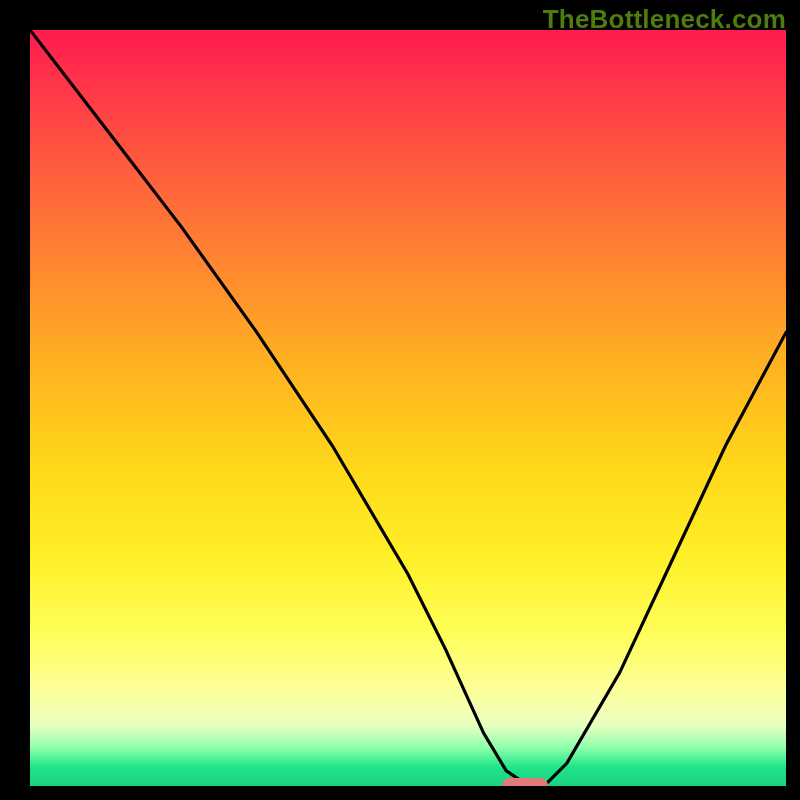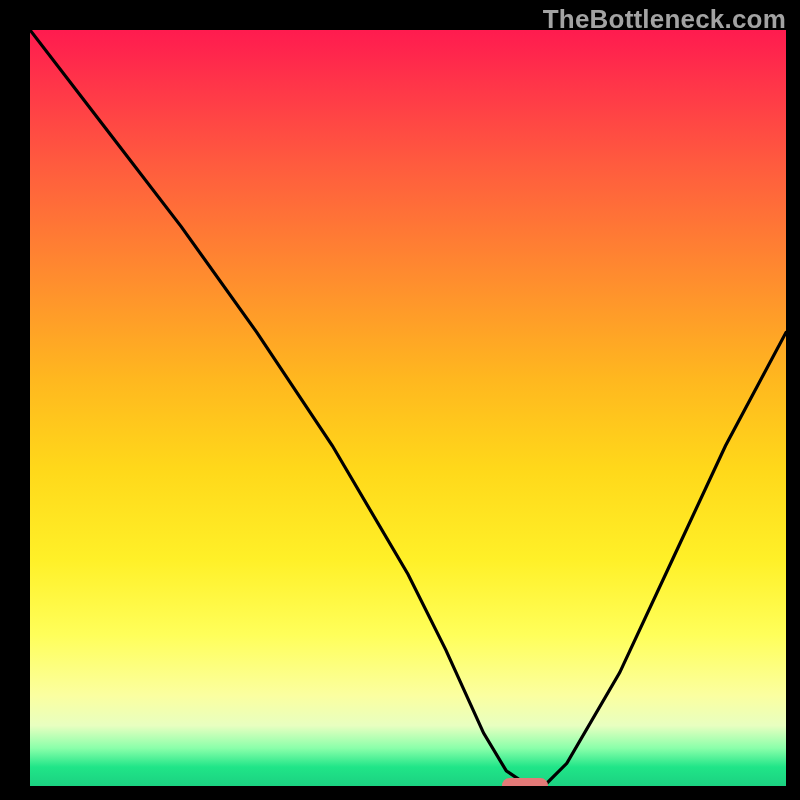--- a/index.html
+++ b/index.html
@@ -16,21 +16,21 @@
     height: 800px;
     background: #000;
   }
   .watermark {
     position: absolute;
     top: 4px;
     right: 14px;
     font-family: Arial, Helvetica, sans-serif;
     font-size: 26px;
     font-weight: 600;
-    color: #a3a3a3;
+    color: #4d7c0f;
     letter-spacing: 0.2px;
     z-index: 10;
   }
   .plot-area {
     position: absolute;
     left: 30px;
     top: 30px;
     width: 756px;
     height: 756px;
     overflow: hidden;

